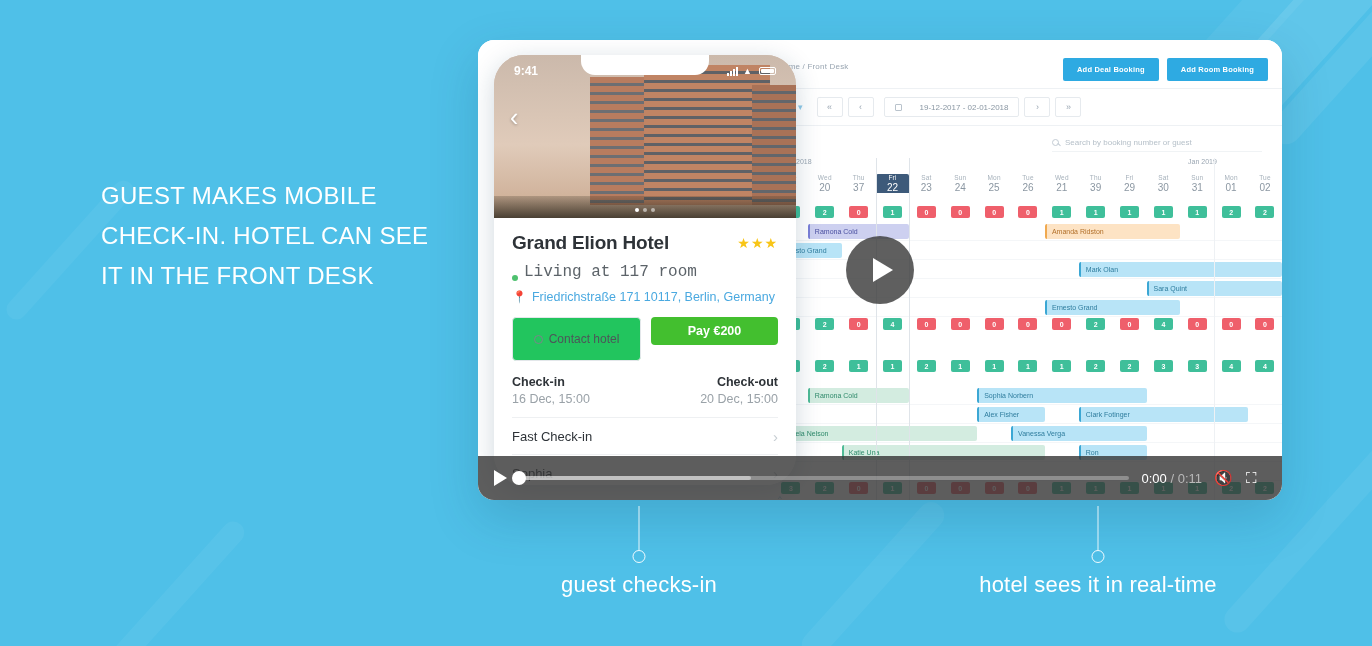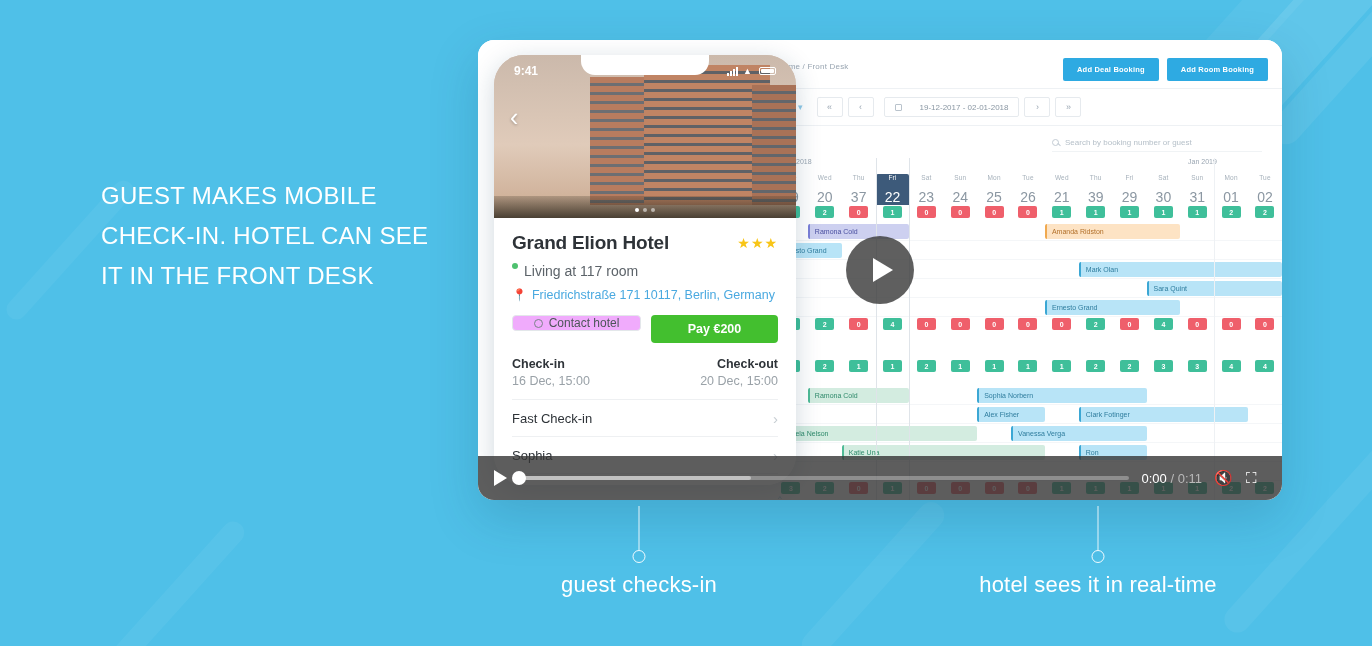--- a/index.html
+++ b/index.html
@@ -66,21 +66,21 @@
   }
   .mag { width:7px; height:7px; border:1.2px solid #c3ccd4; border-radius:50%; position:relative; }
   .mag:after { content:''; position:absolute; width:4px; height:1.2px; background:#c3ccd4; right:-3px; bottom:0; transform:rotate(45deg); }
 
   
   .cal { position:absolute; left:296px; right:0; top:118px; bottom:0; }
   .cal-month { position:absolute; font-size:7px; color:#9aa6b2; top:0; }
   .cal-head { position:absolute; top:16px; left:0; right:0; display:flex; }
   .cal-col { flex:1; text-align:center; }
   .cal-dow { font-size:6.5px; color:#a6b1bb; letter-spacing:.2px; }
-  .cal-day { font-size:14px; color:#8b97a2; margin-top:8px; }
+  .cal-day { font-size:10px; color:#8b97a2; margin-top:1px; }
   .cal-col.sel .cal-dow, .cal-col.sel .cal-day { color:#fff; }
   .cal-col.sel { background:#3d5a7a; border-radius:2px 2px 0 0; }
 
   .badge-row { position:absolute; left:0; right:0; display:flex; }
   .badge-cell { flex:1; display:flex; justify-content:center; }
   .badge {
     width:19px; height:12px; border-radius:2px; color:#fff;
     font-size:7px; display:flex; align-items:center; justify-content:center; font-weight:600;
   }
   .badge.g { background:#3fbf9a; }
@@ -141,27 +141,27 @@
   .batt { width:17px; height:8px; border:1.2px solid #fff; border-radius:2px; position:relative; }
   .batt:after{ content:''; position:absolute; inset:1px; background:#fff; border-radius:1px; }
   .dots { position:absolute; left:50%; transform:translateX(-50%); bottom:6px; display:flex; gap:4px; z-index:4; }
   .dots i { width:4px; height:4px; border-radius:50%; background:rgba(255,255,255,.55); display:block; }
   .dots i.on { background:#fff; }
 
   .sheet { position:absolute; left:0; right:0; top:163px; bottom:0; background:#fff; padding:14px 18px 0; }
   .h-title { display:flex; align-items:center; }
   .h-name { font-size:19px; font-weight:700; color:#2e3338; letter-spacing:-.2px; }
   .stars { margin-left:auto; color:#f8c517; font-size:14px; letter-spacing:1px; }
-  .h-living { display:flex; align-items:flex-start; gap:6px; margin-top:9px; font-size:14px; color:#5c6369; }
+  .h-living { display:flex; align-items:flex-end; gap:6px; margin-top:9px; font-size:16px; color:#5c6369;font-family:Liberation Mono, monospace; }
   .greendot { width:6px; height:6px; border-radius:50%; background:#4ec16f; display:block; }
   .h-addr { display:flex; align-items:center; gap:5px; margin-top:9px; font-size:12.5px; color:#4aa9e0; }
   .pin { color:#3d9fdb; font-size:12px; }
   .h-actions { display:flex; gap:10px; margin-top:13px; }
   .btn-ghost {
-    flex:1; height:16px; border:1px solid #e3e7ea; border-radius:4px; background:#f0abfc;
+    flex:1; height:44px; border:1px solid #e3e7ea; border-radius:4px; background:#22c55e;
     display:flex; align-items:center; justify-content:center; gap:6px;
     font-size:12px; color:#4d5559;
   }
   .chat-ic { width:9px; height:9px; border:1.3px solid #7b848a; border-radius:50%; display:inline-block; }
   .btn-pay {
     flex:1; height:28px; border-radius:4px; background:#43bf2f; color:#fff;
     display:flex; align-items:center; justify-content:center;
     font-size:12.5px; font-weight:700;
   }
   .ci-row { display:flex; margin-top:14px; }

